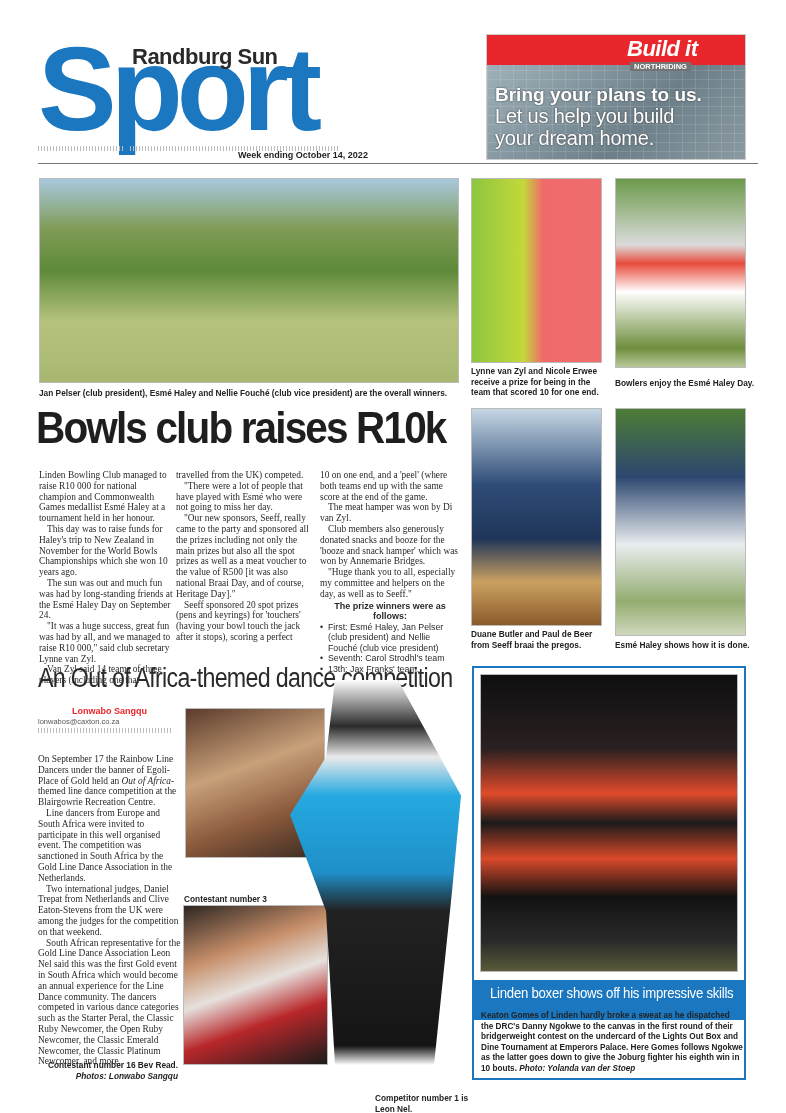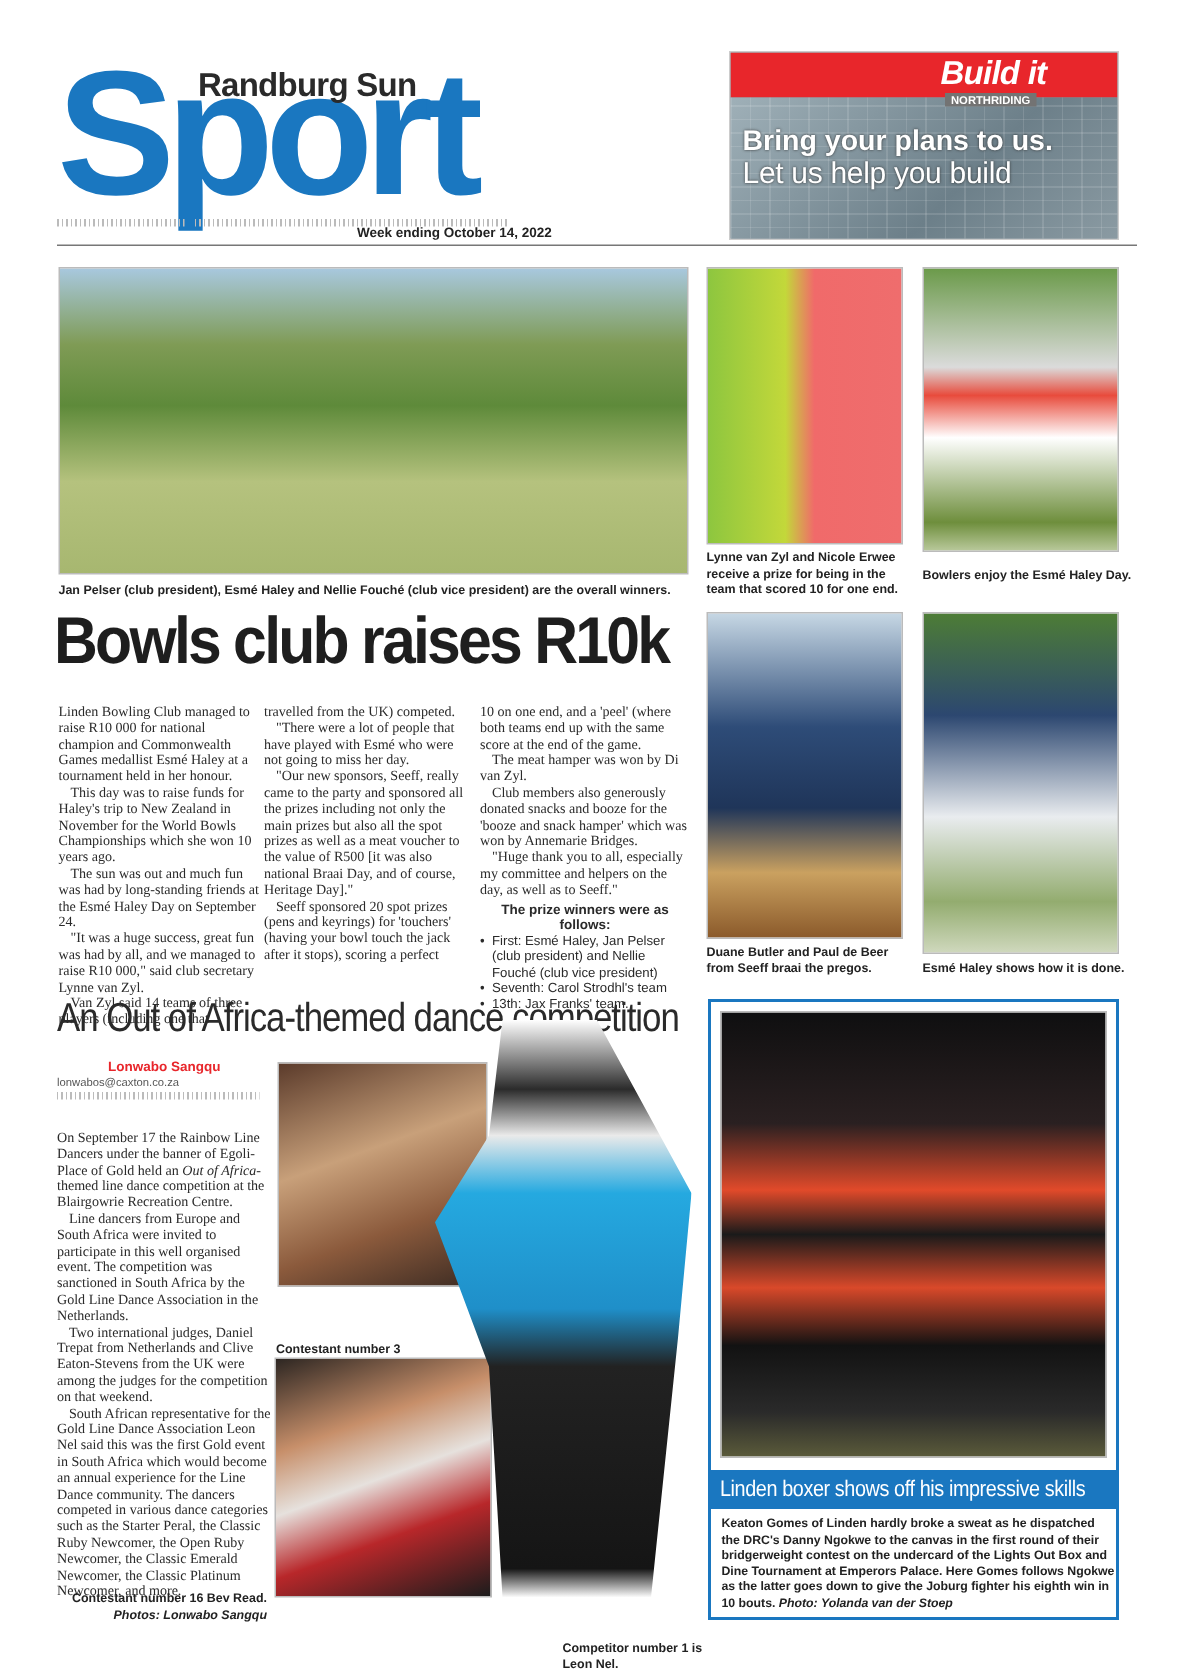--- a/index.html
+++ b/index.html
@@ -65,21 +65,21 @@
 
   
   .dance-head { left: 38px; top: 662px; font-weight: normal; font-size: 27px; line-height: 32px; color: #2a2a2a; letter-spacing: -0.8px; transform: scaleX(0.86); transform-origin: left; white-space: nowrap; }
   .byline-name { left: 38px; top: 706px; font-weight: bold; font-size: 9px; color: #e8262b; padding-left: 34px; }
   .byline-email { left: 38px; top: 717px; font-size: 7.5px; color: #555; }
   .byline-dots { left: 38px; top: 728px; width: 135px; }
   .dance-col { left: 38px; top: 742px; width: 143px; }
 
   
   .box-panel { left: 472px; top: 666px; width: 274px; height: 316px; border: 2px solid #1a77c0; background: #fff; }
-  .box-title { left: 472px; top: 980px; width: 274px; height: 26px; background: #1a77c0; color: #fff; font-size: 15px; line-height: 26px; padding-left: 8px; white-space: nowrap; letter-spacing: -0.3px; }
+  .box-title { left: 472px; top: 980px; width: 274px; height: 40px; background: #1a77c0; color: #fff; font-size: 15px; line-height: 26px; padding-left: 18px; white-space: nowrap; letter-spacing: -0.3px; }
   .box-title span { display: inline-block; transform: scaleX(0.88); transform-origin: left; }
   .box-body { left: 472px; top: 1006px; width: 274px; height: 74px; border: 2px solid #1a77c0; border-top: none; }
   .box-caption { left: 481px; top: 1011px; width: 262px; font-size: 8.2px; font-weight: bold; line-height: 10.6px; color: #222; }
   .box-caption i { font-style: italic; }
 </style>
 </head>
 <body>
 
 <div class="abs mast-sport">Sport</div>
 <div class="abs mast-paper">Randburg Sun</div>
@@ -92,20 +92,21 @@
   <div class="ad-top"></div>
   <div class="ad-address">
     <div>21 Riverbend Road</div>
     <div style="padding-left:10px">087 094 3221</div>
   </div>
   <div class="ad-brand">Build it</div>
   <div class="ad-body"></div>
   <div class="ad-branch">NORTHRIDING</div>
   <div class="ad-line1">Bring your plans to us.</div>
   <div class="ad-line2">Let us help you build</div>
+  <div class="ad-line3">your dream home.</div>
 </div>
 
 <div class="abs photo ph-winners"></div>
 <div class="abs caption cap-winners">Jan Pelser (club president), Esmé Haley and  Nellie Fouché (club vice president) are the overall winners.</div>
 
 <div class="abs photo ph-lynne"></div>
 <div class="abs caption cap-lynne">Lynne van Zyl and Nicole Erwee receive a prize for being in the team that scored 10 for one end.</div>
 
 <div class="abs photo ph-bowler"></div>
 <div class="abs caption cap-bowler">Bowlers enjoy the Esmé Haley Day.</div>

